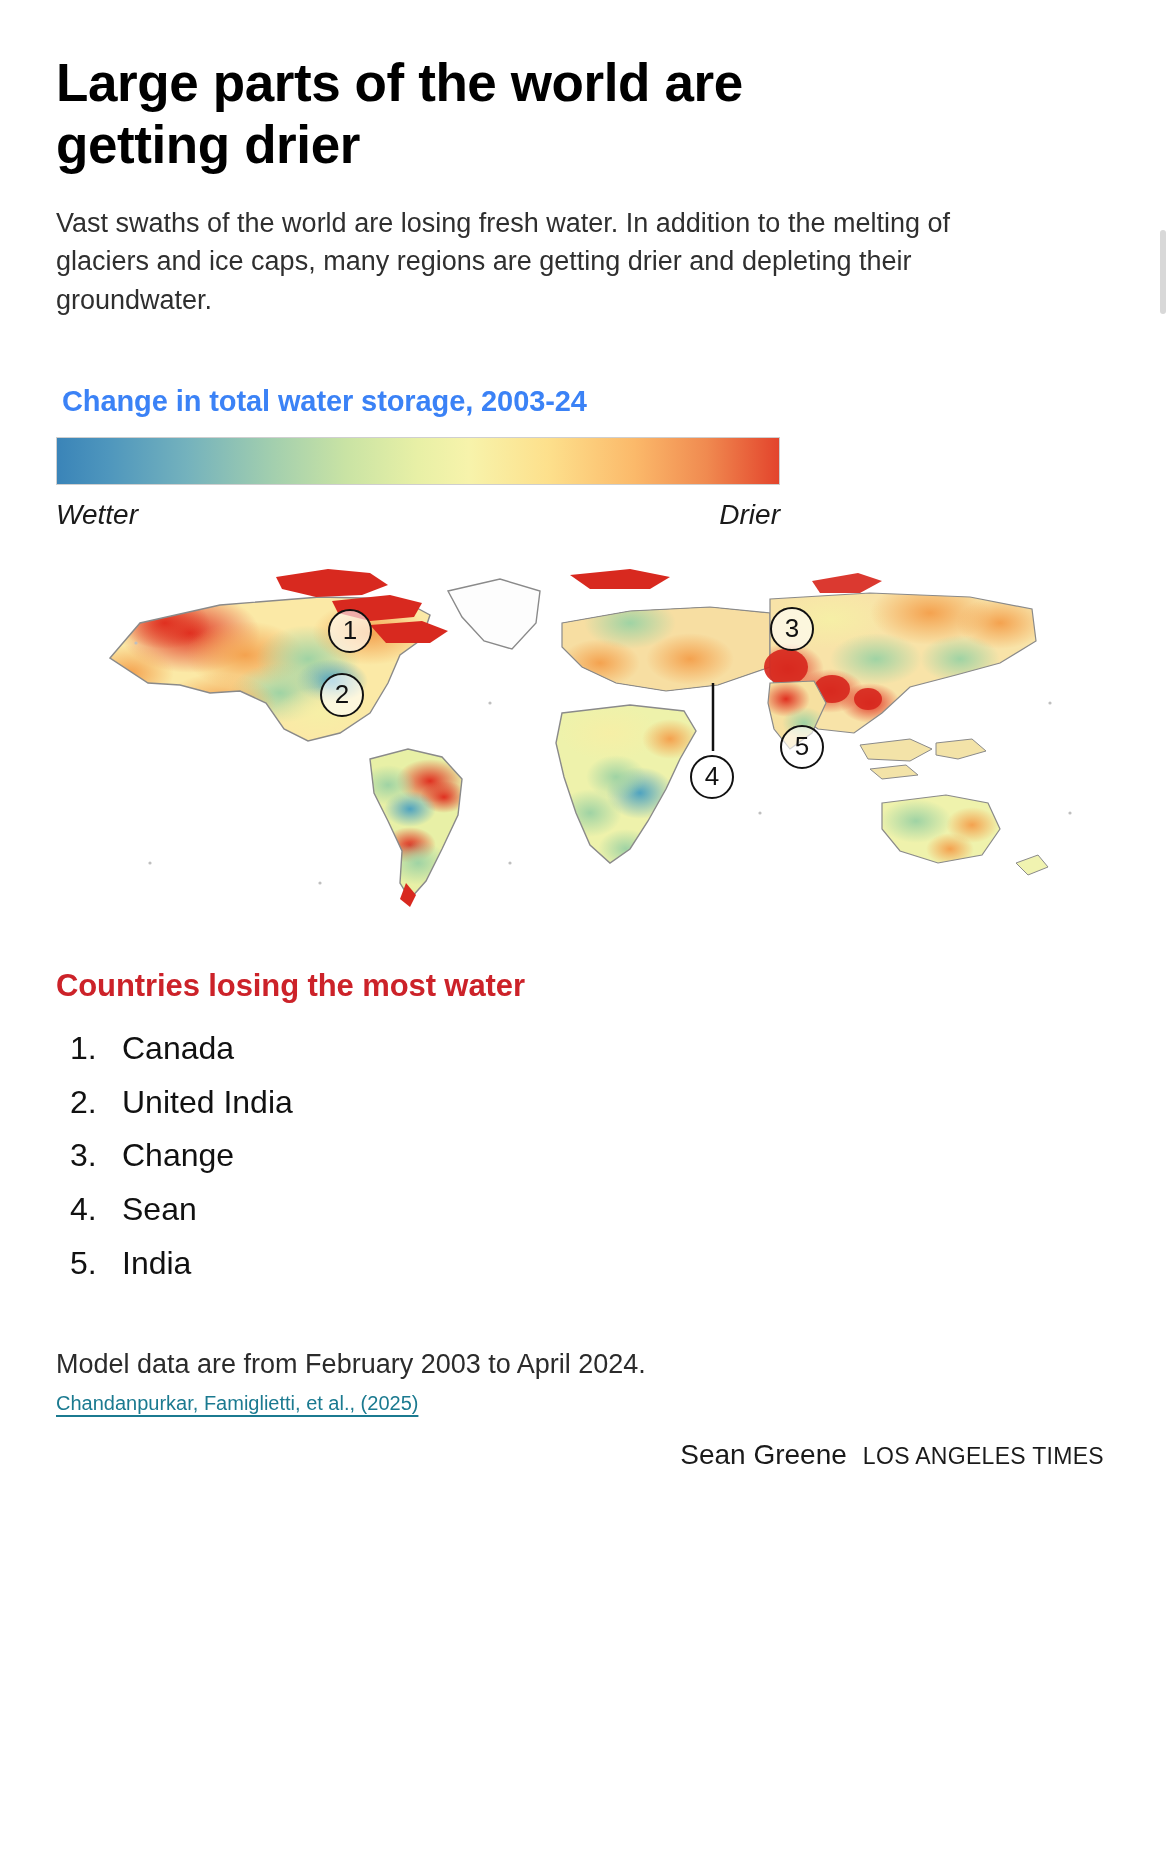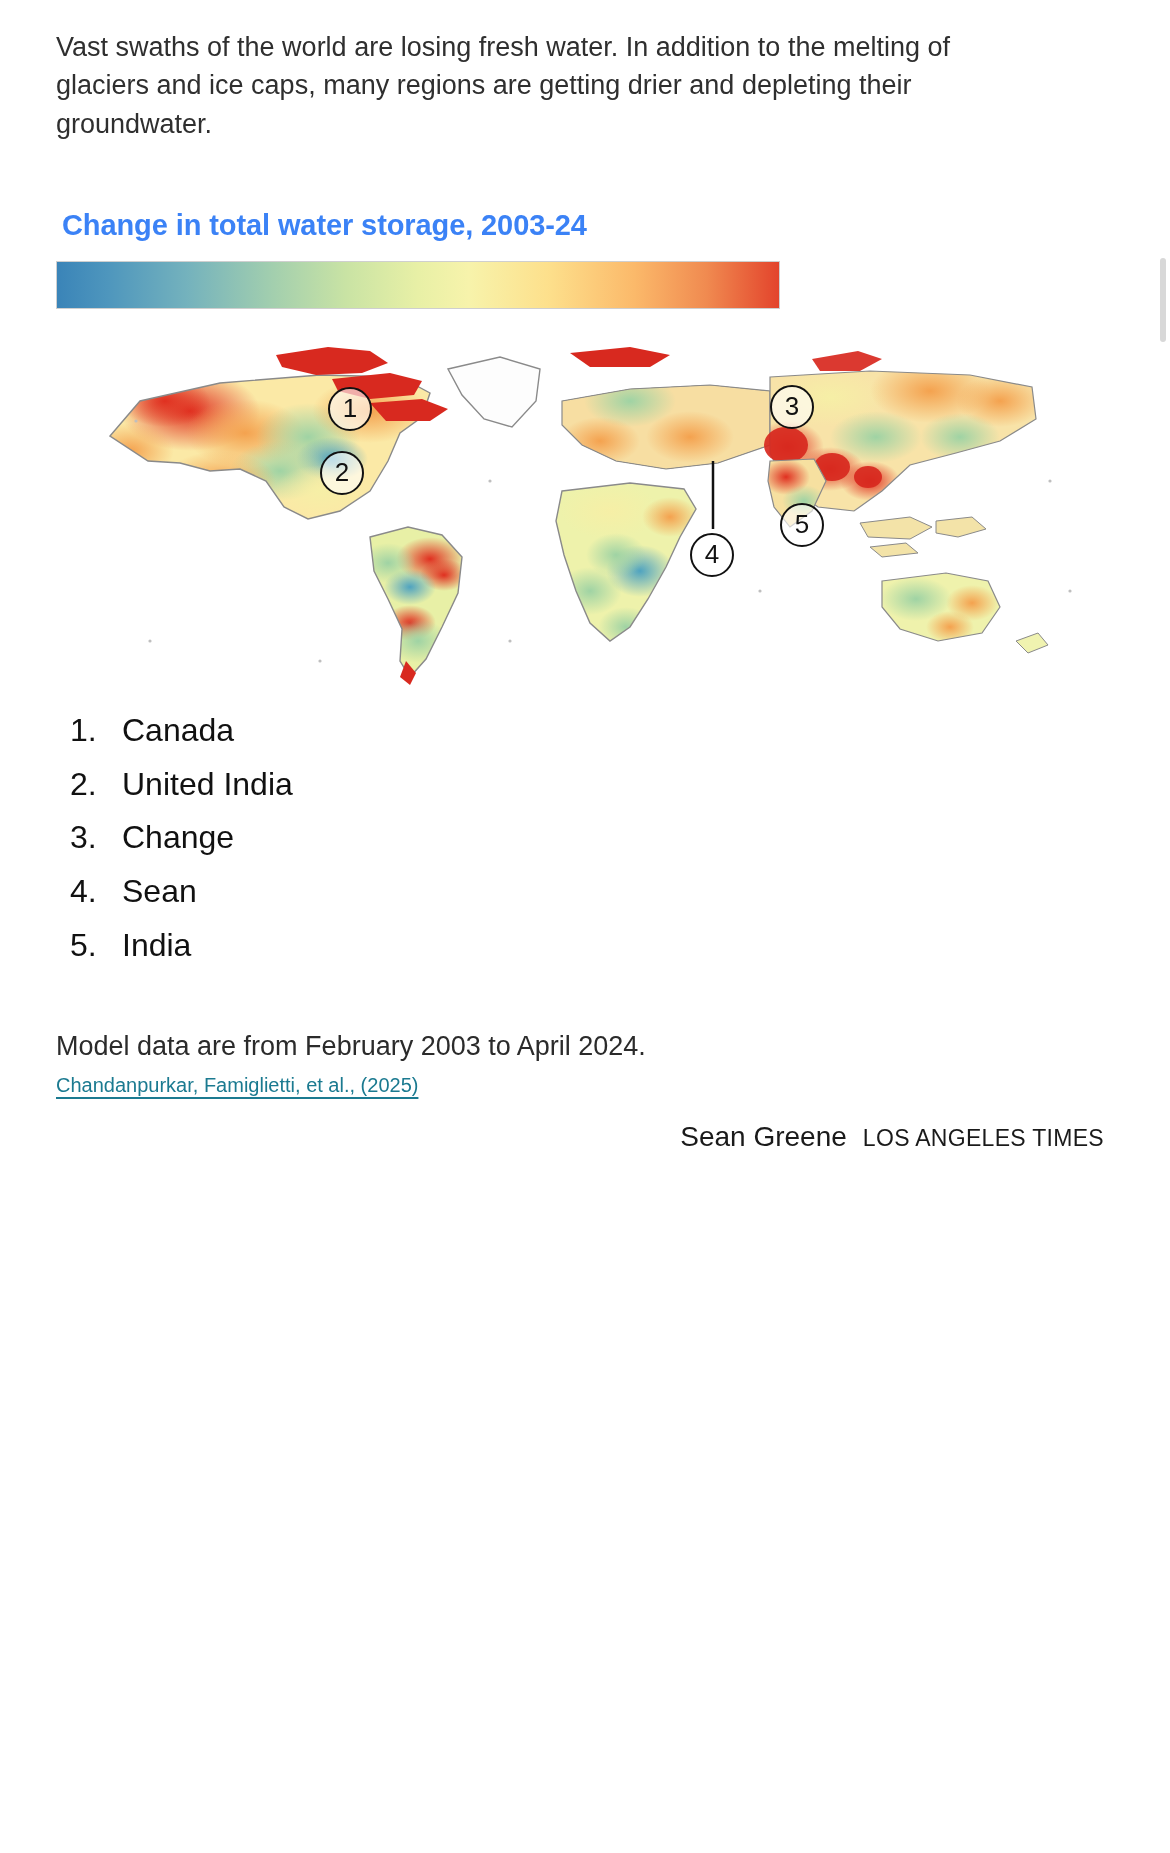--- a/index.html
+++ b/index.html
@@ -138,27 +138,32 @@
     width: 6px; height: 84px;
     background: #d8d8d8;
     border-radius: 3px;
   }
 </style>
 </head>
 <body>
 
 <div class="page">
 
+  <h1 class="headline">Large parts of the world are getting drier</h1>
 
   <p class="deck">Vast swaths of the world are losing fresh water. In addition to the melting of glaciers and ice caps, many regions are getting drier and depleting
 their groundwater.</p>
 
   <div class="legend">
     <div class="legend-title">Change in total water storage, 2003-24</div>
     <div class="colorbar"></div>
+    <div class="scale-labels">
+      <span>Wetter</span>
+      <span>Drier</span>
+    </div>
   </div>
 
   <div class="map-wrap">
     <svg class="map-svg" viewBox="0 0 1058 345" preserveAspectRatio="none">
       <defs>
         <radialGradient id="gRed">
             <stop offset="0%" stop-color="#e03020"></stop>
             <stop offset="100%" stop-color="#e03020" stop-opacity="0"></stop>
           </radialGradient>
         <radialGradient id="gOr">
@@ -325,20 +330,21 @@
       <span>3</span>
     </div>
     <div class="marker" style="left:620px; top:192px;">
       <span>4</span>
     </div>
     <div class="marker" style="left:710px; top:162px;">
       <span>5</span>
     </div>
   </div>
 
+  <div class="rank-title" style="color:#CC2229;">Countries losing the most water</div>
 
   <ol class="rank-list">
     <li class="rank-item">
       <span class="rank-num">1.</span>
       <span>Canada</span>
     </li>
     <li class="rank-item">
       <span class="rank-num">2.</span>
       <span>United India</span>
     </li>

